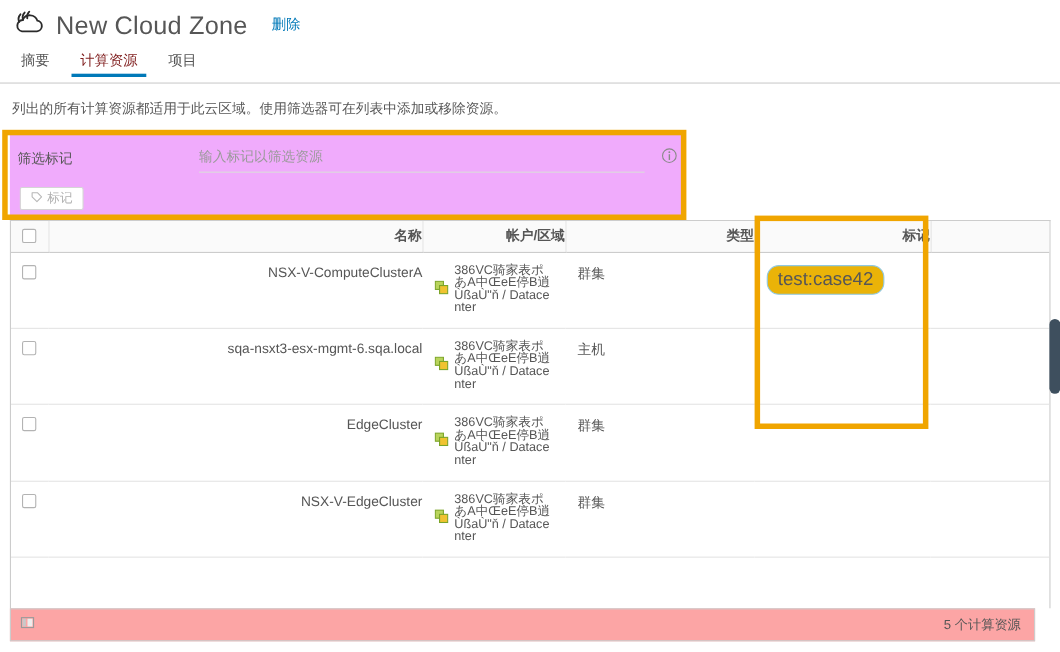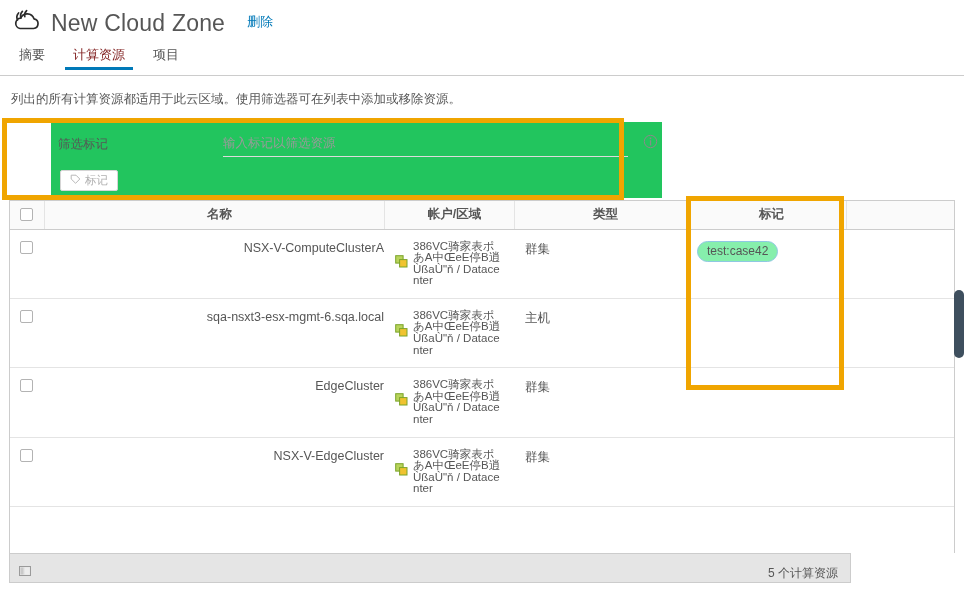--- a/index.html
+++ b/index.html
@@ -54,38 +54,37 @@
   
   .description {
     position: absolute; left: 11px; top: 91px;
     font-size: 12.5px; color: #565656; white-space: nowrap;
   }
 
   
   .filter-panel {
     position: absolute; left: 9px; top: 122px;
     width: 611px; height: 76px;
-    background: #22c55e;
-    margin-left: 42px;
+    background: #f0abfc;
   }
   .filter-row {
     position: absolute; left: 7px; top: 11px;
     width: 600px; height: 32px;
     display: flex; align-items: flex-start;
   }
   .filter-label {
     font-size: 12.5px; color: #565656; width: 165px;
     padding-top: 3px; white-space: nowrap;
   }
   .filter-input-wrap { position: relative; width: 412px; }
   .filter-input {
     width: 405px; border: none; border-bottom: 1px solid #dcdcdc;
     background: transparent; outline: none;
     font-size: 12.5px; color: #565656; padding: 1px 0 6px 0;
-    font-family: Liberation Sans, sans-serif;
+    font-family: Liberation Serif, serif;
   }
   .filter-input::placeholder { color: #9a9a9a; }
   .info-icon {
     position: absolute; right: -23px; top: 1px;
     width: 15px; height: 15px; cursor: pointer;
   }
   .tag-button {
     position: absolute; left: 9px; top: 48px;
     display: inline-flex; align-items: center; gap: 4px;
     height: 21px; padding: 0 9px;
@@ -99,21 +98,21 @@
   .table-wrap {
     position: absolute; left: 9px; top: 200px;
     width: 946px; height: 353px;
     border: 1px solid #cccccc; border-bottom: none;
     background: #ffffff; overflow: hidden;
   }
   .table { width: 100%; border-collapse: collapse; table-layout: fixed; }
   .table thead th {
     background: #fafafa; height: 28px;
     font-size: 12.5px; font-weight: 600; color: #565656;
-    text-align: center; padding: 0 0 0 11px;
+    text-align: right; padding: 0 0 0 11px;
     border-bottom: 1px solid #cccccc;
     border-right: 1px solid #e4e4e4;
     vertical-align: middle; white-space: nowrap;
   }
   .table thead th.last-col { border-right: none; }
   .table tbody td {
     font-size: 12.5px; color: #565656;
     padding: 11px 0 11px 11px;
     border-bottom: 1px solid #e4e4e4;
     vertical-align: top; height: 65px;
@@ -131,30 +130,30 @@
   }
   .acct-cell { display: flex; align-items: flex-start; gap: 5px; }
   .acct-icon { width: 13px; height: 13px; flex: 0 0 auto; margin-top: 14px; }
   .acct-text {
     font-size: 11.5px; color: #565656; line-height: 11.6px;
     word-break: break-all; width: 92px;
   }
   .tag-chip {
     display: inline-block; padding: 2px 9px 3px 9px;
     border: 1px solid #8fc8e2; border-radius: 11px;
-    font-size: 12px; color: #565656; background: #86efac;
+    font-size: 17px; color: #565656; background: #eab308;
     white-space: nowrap;
   }
 
   
   .table-footer {
     position: absolute; left: 9px; top: 553px;
-    width: 842px; height: 30px;
-    border: 1px solid #cccccc; background: #e5e5e5;
-    display: flex; align-items: flex-end; justify-content: space-between;
+    width: 932px; height: 30px;
+    border: 1px solid #cccccc; background: #fca5a5;
+    display: flex; align-items: center; justify-content: space-between;
     padding: 0 12px 0 8px;
   }
   .footer-count { font-size: 12px; color: #565656; white-space: nowrap; }
 
   
   .hl {
     position: absolute; border: 5px solid #f0a500;
     pointer-events: none; z-index: 20;
   }
   .hl-filter { left: 2px; top: 118px; width: 622px; height: 82px; }

